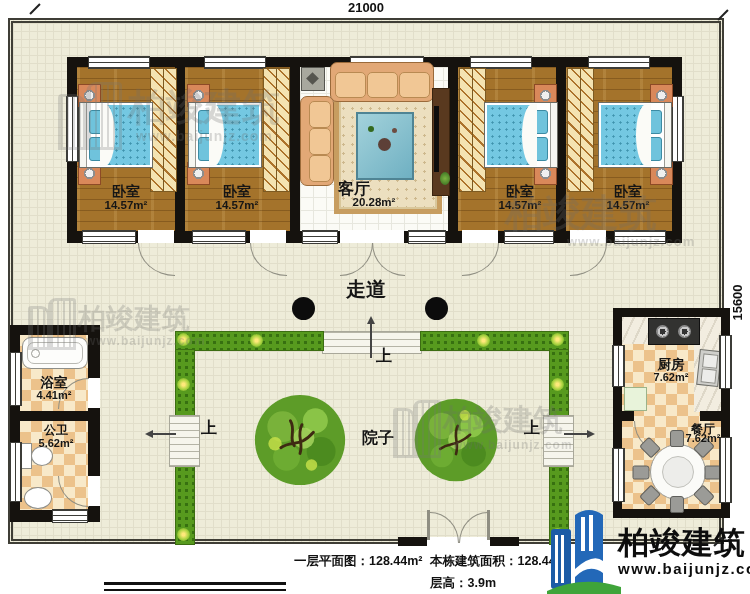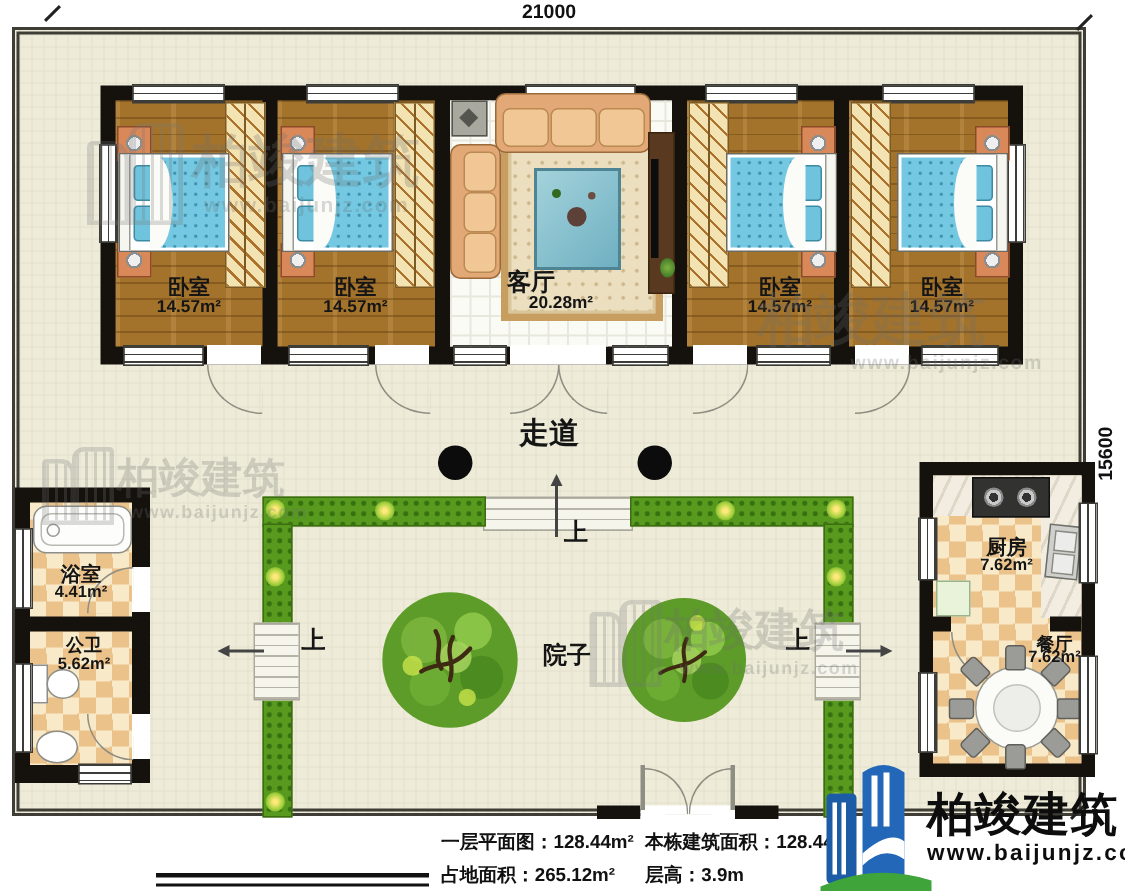--- a/index.html
+++ b/index.html
@@ -328,23 +328,20 @@
     <div class="wm-t" style="left:20px;top:2px;width:22px;height:52px;border-radius:8px 3px 0 0"></div>
     <div class="wm-name" style="left:50px;top:2px;font-size:30px">柏竣建筑</div>
     <div class="wm-url" style="left:60px;top:40px;font-size:12px">www.baijunjz.com</div>
   </div>
 
   <div class="abs" style="left:104px;top:582px;width:182px;height:3px;background:#111"></div>
   <div class="abs" style="left:104px;top:589px;width:182px;height:2px;background:#111"></div>
   <div class="info-row" style="left:294px;top:553px">
     <span>一层平面图：</span><span>128.44m²</span>
   </div>
-  <div class="info-row" style="left:294px;top:575px">
-    <span>占地面积：</span><span>265.12m²</span>
-  </div>
   <div class="info-row" style="left:430px;top:553px">
     <span>本栋建筑面积：</span><span>128.44m²</span>
   </div>
   <div class="info-row" style="left:430px;top:575px">
     <span>层高：</span><span>3.9m</span>
   </div>
 
   <svg class="abs" style="left:545px;top:503px" width="78" height="91" viewBox="0 0 78 91">
     <rect x="6" y="26" width="20" height="60" rx="3" fill="#1c5ca6"></rect>
     <rect x="10" y="32" width="3" height="48" fill="#fff"></rect>

